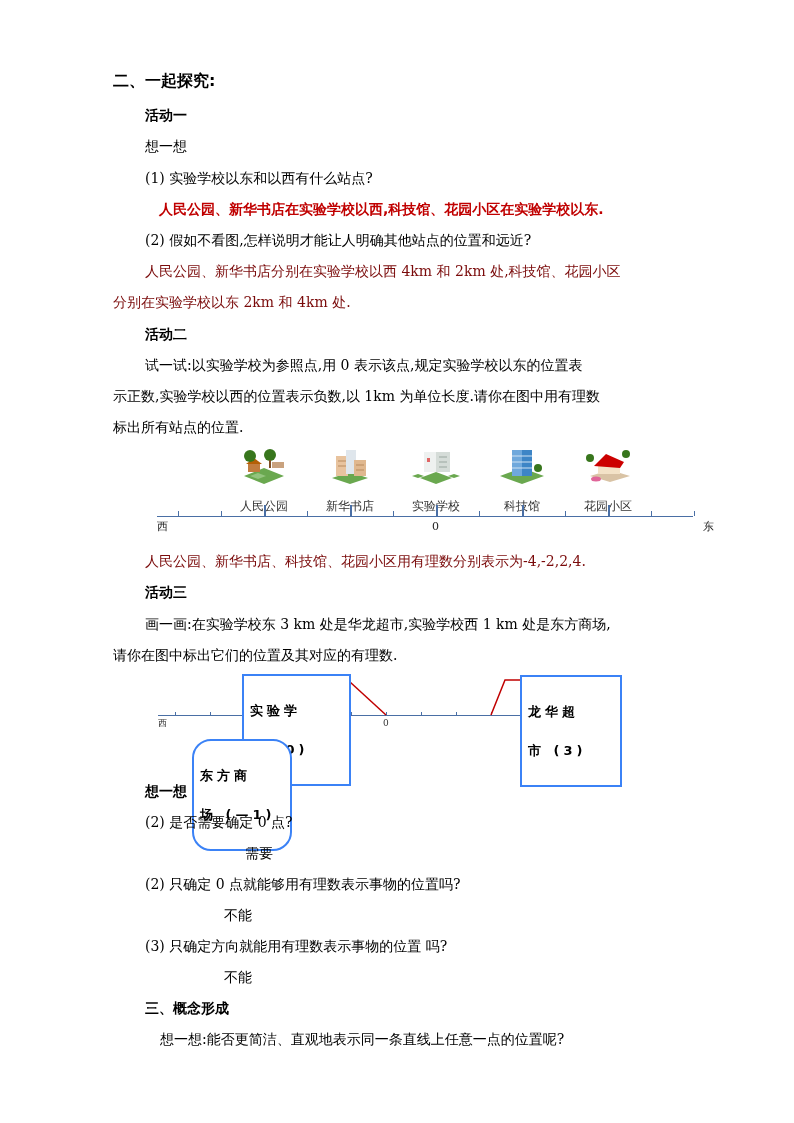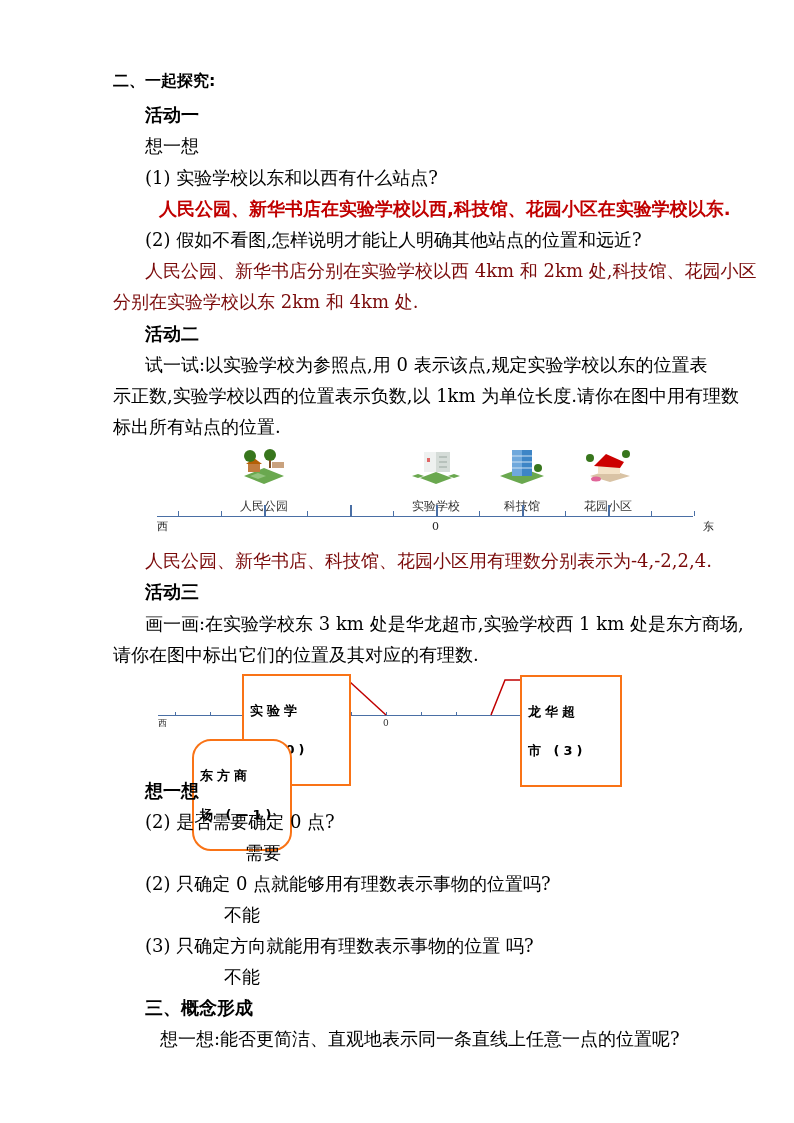--- a/index.html
+++ b/index.html
@@ -1,42 +1,42 @@
 <!DOCTYPE html>
 <html><head>
 <meta charset="utf-8">
 <style>
   html, body { margin: 0; padding: 0; background: #ffffff; }
   body {
     width: 794px; height: 1123px; position: relative; overflow: hidden;
     font-family: "DejaVu Serif", "Liberation Serif", serif;
     color: #000;
   }
-  .line { position: absolute; white-space: nowrap; font-size: 18px; line-height: 20px; }
+  .line { position: absolute; white-space: nowrap; font-size: 14px; line-height: 20px; }
   .bold { font-weight: bold; font-family: "DejaVu Sans", "Liberation Sans", sans-serif; }
   .h2 { font-size: 16px; }
   .red-bold { color: #c00000; font-weight: bold; font-family: "DejaVu Sans", "Liberation Sans", sans-serif; }
   .red { color: #7a0a0a; }
 
   
   .diagram1 { position: absolute; left: 145px; top: 448px; width: 610px; height: 92px; background: #ffffff; }
   .station { position: absolute; top: 0; width: 80px; text-align: center; }
   .station .icon { width: 56px; height: 36px; margin: 0 auto; position: relative; }
   .station .label { font-size: 12px; line-height: 16px; color: #333; margin-top: 14px; white-space: nowrap; }
   .axis1 { position: absolute; left: 12px; right: 62px; top: 68px; height: 1px; background: #4a6fa5; }
   .tick1 { position: absolute; top: 63px; width: 1px; height: 5px; background: #4a6fa5; }
   .tick1.major { top: 57px; height: 11px; width: 2px; }
   .ax-label { position: absolute; font-size: 11px; line-height: 14px; color: #222; }
 
   
   .diagram2 { position: absolute; left: 150px; top: 668px; width: 480px; height: 105px; }
   .axis2 { position: absolute; left: 8px; width: 454px; top: 47px; height: 1px; background: #4a6fa5; }
   .tick2 { position: absolute; top: 44px; width: 1px; height: 3px; background: #4a6fa5; }
   .ax2-label { position: absolute; font-size: 9px; line-height: 10px; color: #333; }
-  .callout { position: absolute; border: 2px solid #f97316; background: #fff;
+  .callout { position: absolute; border: 2px solid #3b82f6; background: #fff;
     font-family: "DejaVu Sans", "Liberation Sans", sans-serif; font-size: 13px; line-height: 13px;
     padding: 2px 6px; letter-spacing: 4px; white-space: pre; color: #000; font-weight: bold; }
   svg.conn { position: absolute; left: 0; top: 0; overflow: visible; }
 </style>
 </head>
 <body>
 
 <div class="line bold h2" style="left:113px; top:71px;">二、一起探究:</div>
 
 <div class="line bold" style="left:145px; top:105px;">活动一</div>
@@ -61,20 +61,35 @@
         <polygon points="14,28 22,25 30,28 22,31" fill="#93c47d"></polygon>
         <rect x="12" y="16" width="12" height="8" fill="#c27c3e"></rect>
         <polygon points="10,16 18,10 26,16" fill="#b45f06"></polygon>
         <circle cx="14" cy="8" r="6" fill="#38761d"></circle>
         <circle cx="34" cy="7" r="6" fill="#38761d"></circle>
         <rect x="33" y="12" width="2" height="8" fill="#7f4f24"></rect>
         <rect x="36" y="14" width="12" height="6" fill="#c9a27e"></rect>
       </svg>
     </div>
     <div class="label">人民公园</div>
+  </div>
+  <div class="station" style="left:165px;">
+    <div class="icon">
+      <svg width="56" height="36" viewBox="0 0 56 36">
+        <polygon points="10,30 28,24 46,30 28,36" fill="#6aa84f"></polygon>
+        <rect x="14" y="8" width="12" height="20" fill="#e8c39e"></rect>
+        <rect x="24" y="2" width="10" height="24" fill="#dfe6ec"></rect>
+        <rect x="32" y="12" width="12" height="16" fill="#e0b88f"></rect>
+        <line x1="16" y1="13" x2="24" y2="13" stroke="#b98b5e"></line>
+        <line x1="16" y1="18" x2="24" y2="18" stroke="#b98b5e"></line>
+        <line x1="34" y1="17" x2="42" y2="17" stroke="#b98b5e"></line>
+        <line x1="34" y1="22" x2="42" y2="22" stroke="#b98b5e"></line>
+      </svg>
+    </div>
+    <div class="label">新华书店</div>
   </div>
   <div class="station" style="left:251px;">
     <div class="icon">
       <svg width="56" height="36" viewBox="0 0 56 36">
         <polygon points="12,30 28,24 44,30 28,36" fill="#6aa84f"></polygon>
         <polygon points="4,28 10,26 16,28 10,30" fill="#6aa84f"></polygon>
         <polygon points="40,28 46,26 52,28 46,30" fill="#6aa84f"></polygon>
         <rect x="16" y="4" width="12" height="20" fill="#eef1f0"></rect>
         <rect x="28" y="4" width="14" height="20" fill="#d5dcd8"></rect>
         <rect x="19" y="10" width="3" height="4" fill="#e06666"></rect>

